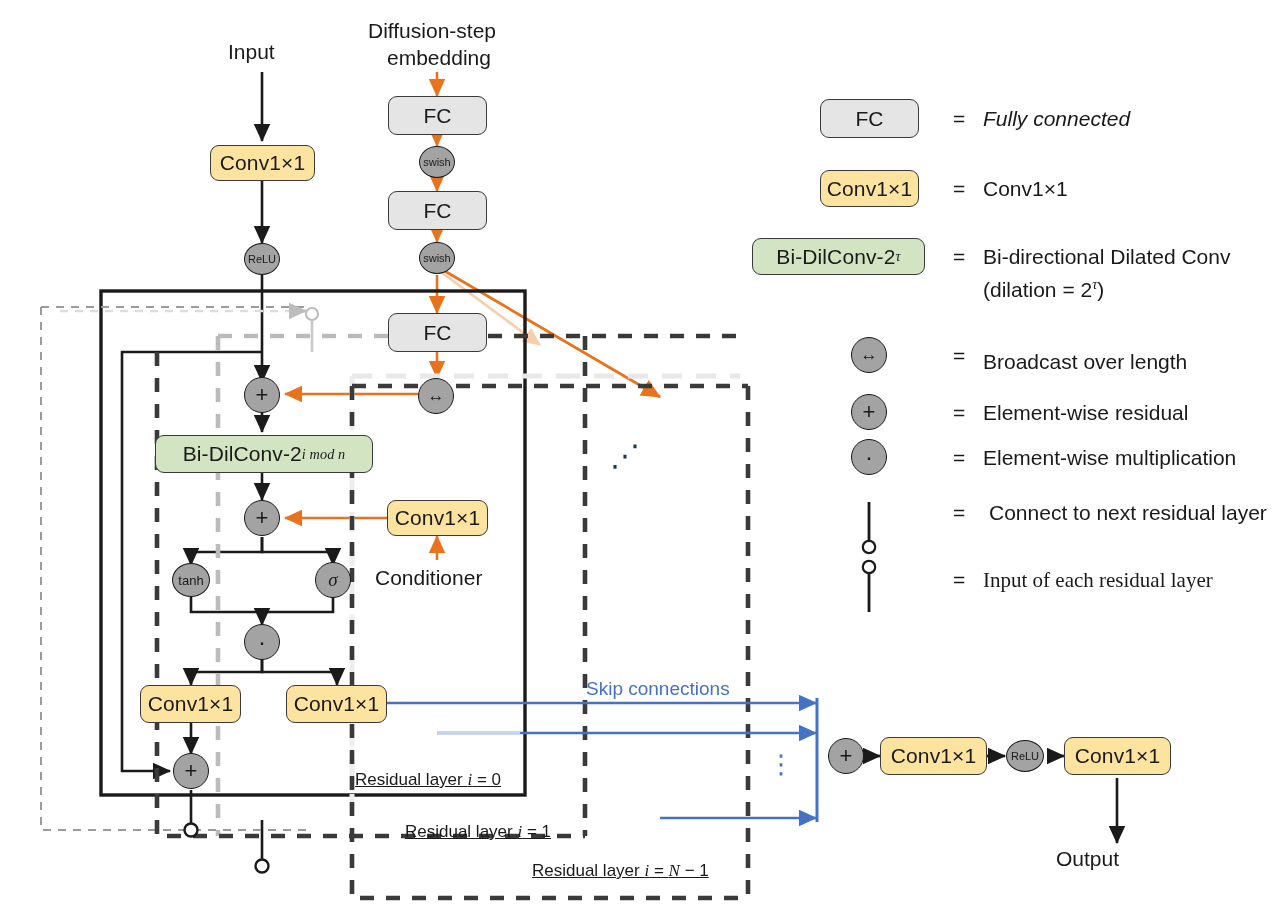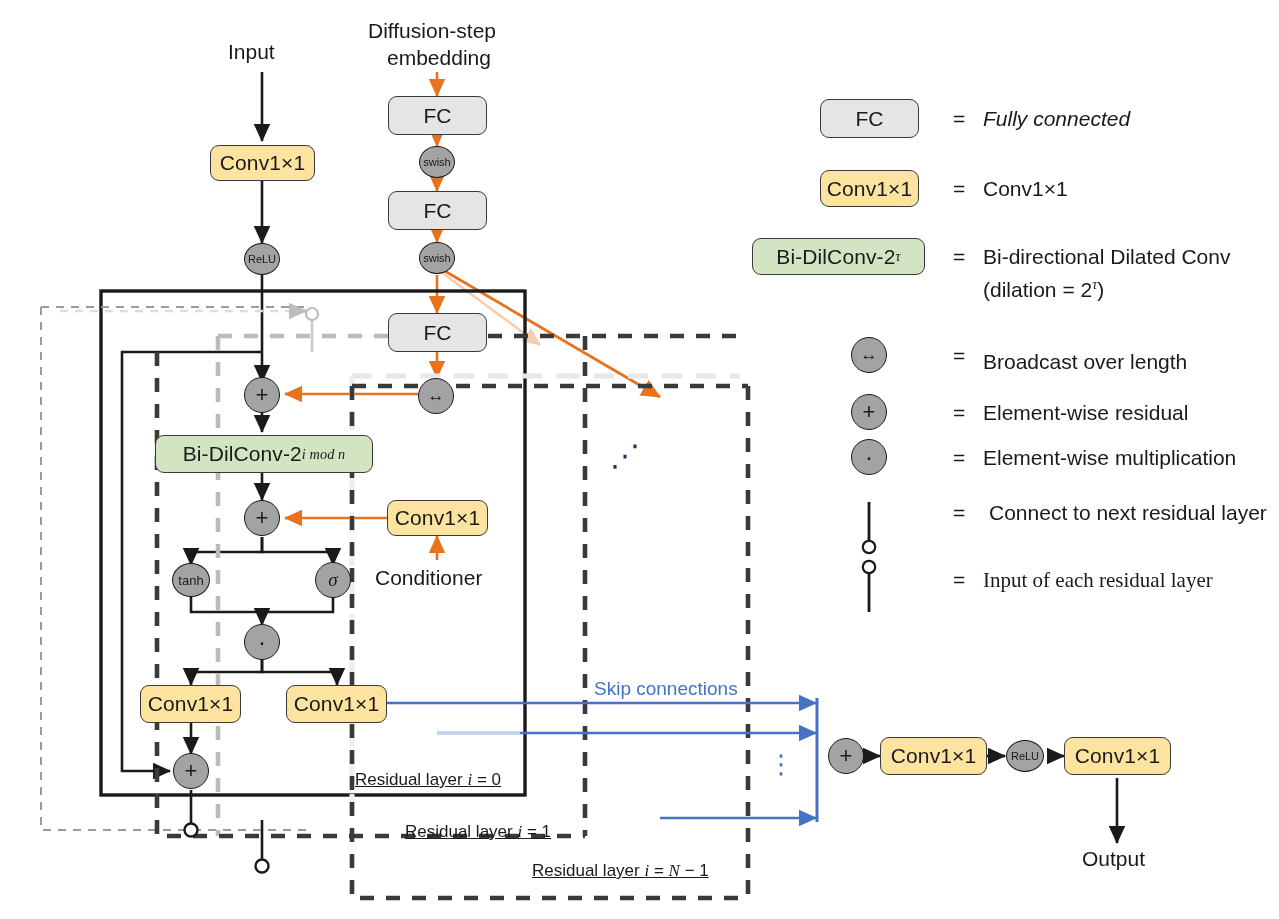--- a/index.html
+++ b/index.html
@@ -174,28 +174,28 @@
     <circle cx="191" cy="830" r="6.5" fill="#fff" stroke="#1a1a1a" stroke-width="2.4"></circle>
     <circle cx="262" cy="866" r="6.5" fill="#fff" stroke="#1a1a1a" stroke-width="2.4"></circle>
   </svg>
 
   <div class="lbl-small" style="left:355px;top:770px;">Residual layer <span class="mathi">i</span> = 0</div>
   <div class="lbl-small" style="left:405px;top:822px;">Residual layer <span class="mathi">i</span> = 1</div>
   <div class="lbl-small" style="left:532px;top:861px;">Residual layer <span class="mathi">i</span> = <span class="mathi">N</span> − 1</div>
 
   <div class="ellipsis-d" style="left:610px;top:438px;">⋰</div>
 
-  <div class="skip-label" style="left:586px;top:678px;margin-left:8px;">Skip connections</div>
+  <div class="skip-label" style="left:586px;top:678px;">Skip connections</div>
   <div class="ellipsis-v" style="left:768px;top:760px;">⋮</div>
 
   <div class="circ" style="left:828px;top:738px;width:36px;height:36px;font-size:22px;">+</div>
   <div class="node conv" style="left:880px;top:737px;width:107px;height:38px;">Conv1×1</div>
   <div class="circ small" style="left:1006px;top:740px;width:38px;height:32px;">ReLU</div>
   <div class="node conv" style="left:1064px;top:737px;width:107px;height:38px;">Conv1×1</div>
-  <div class="txt-lbl" style="left:1082px;top:847px;text-align:right;">Output</div>
+  <div class="txt-lbl" style="left:1056px;top:847px;text-align:right;">Output</div>
 
   <div>
 
     <div class="node fc" style="left:820px;top:99px;width:99px;height:39px;">FC</div>
     <div class="eq" style="left:953px;top:107px;">=</div>
     <div class="legend-txt" style="left:983px;top:107px;font-style:italic;">Fully connected</div>
 
     <div class="node conv" style="left:820px;top:170px;width:99px;height:37px;">Conv1×1</div>
     <div class="eq" style="left:953px;top:177px;">=</div>
     <div class="legend-txt" style="left:983px;top:177px;">Conv1×1</div>

